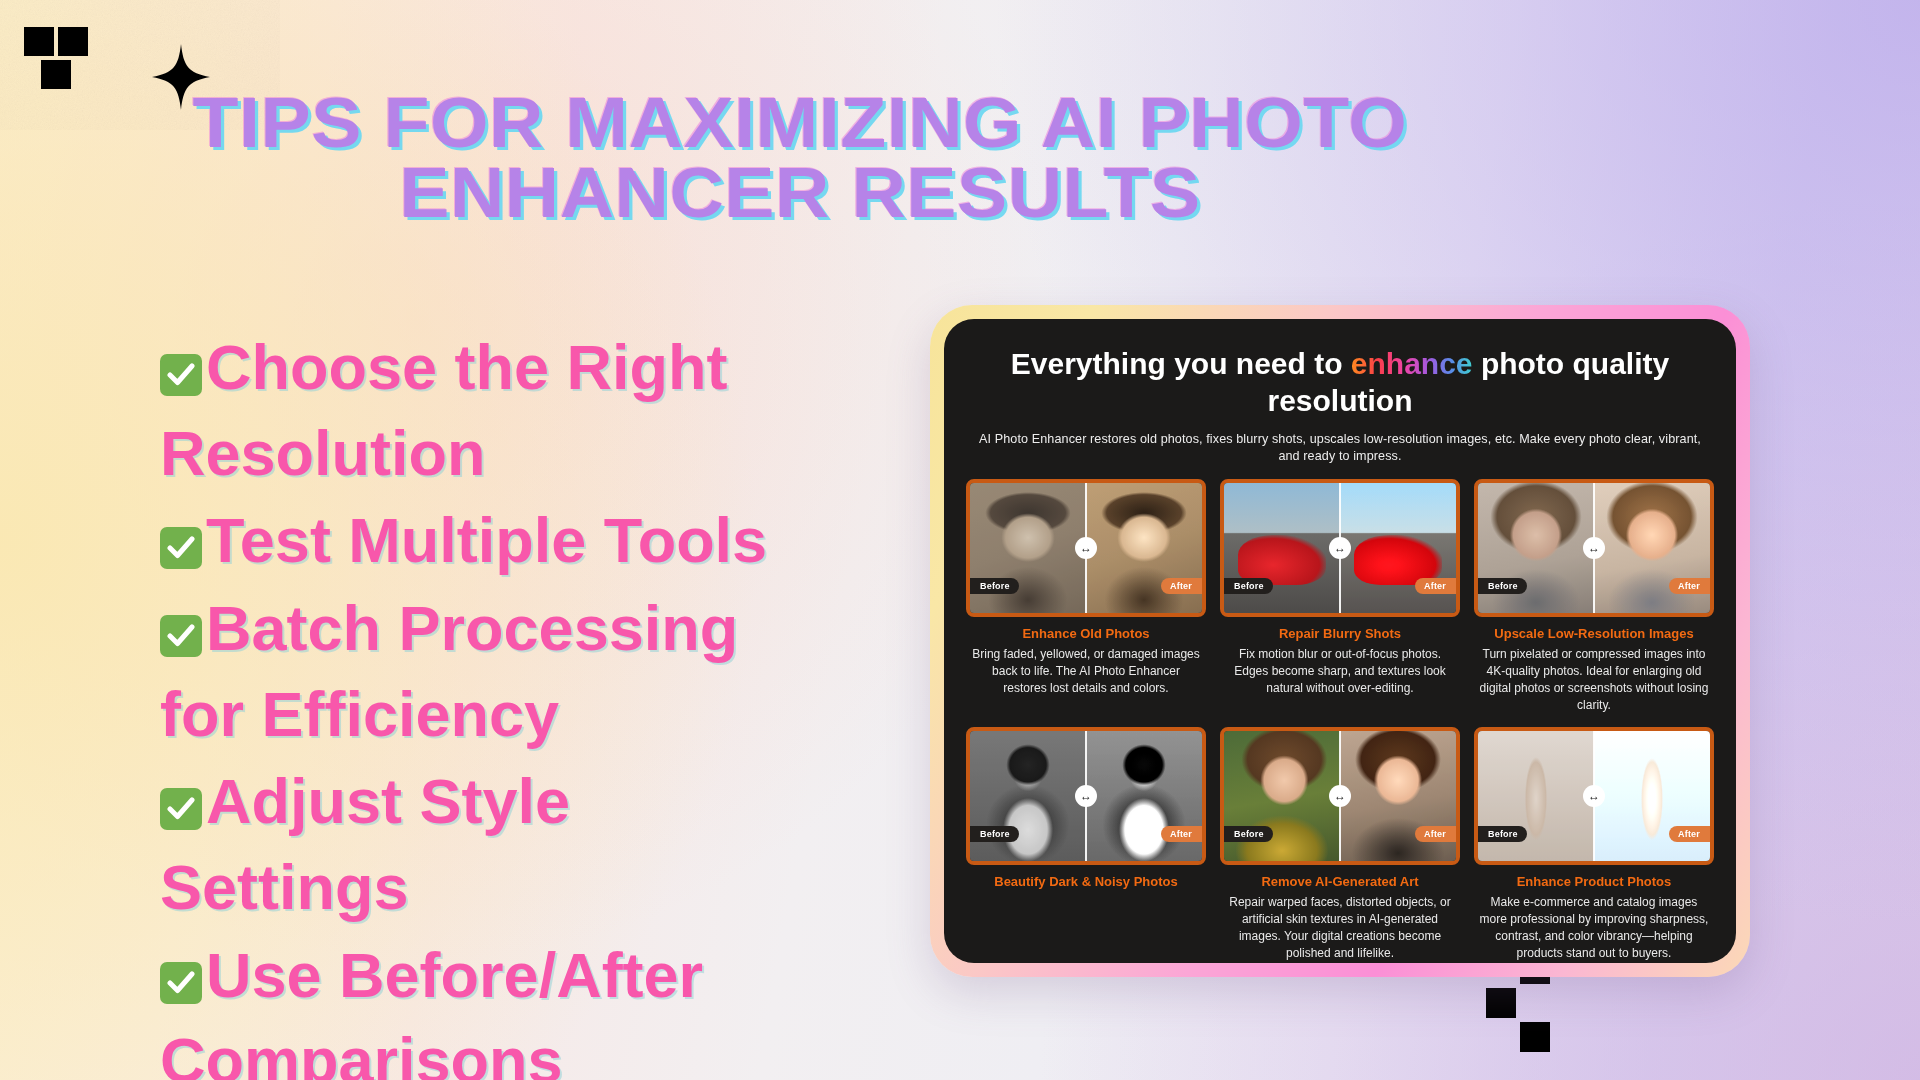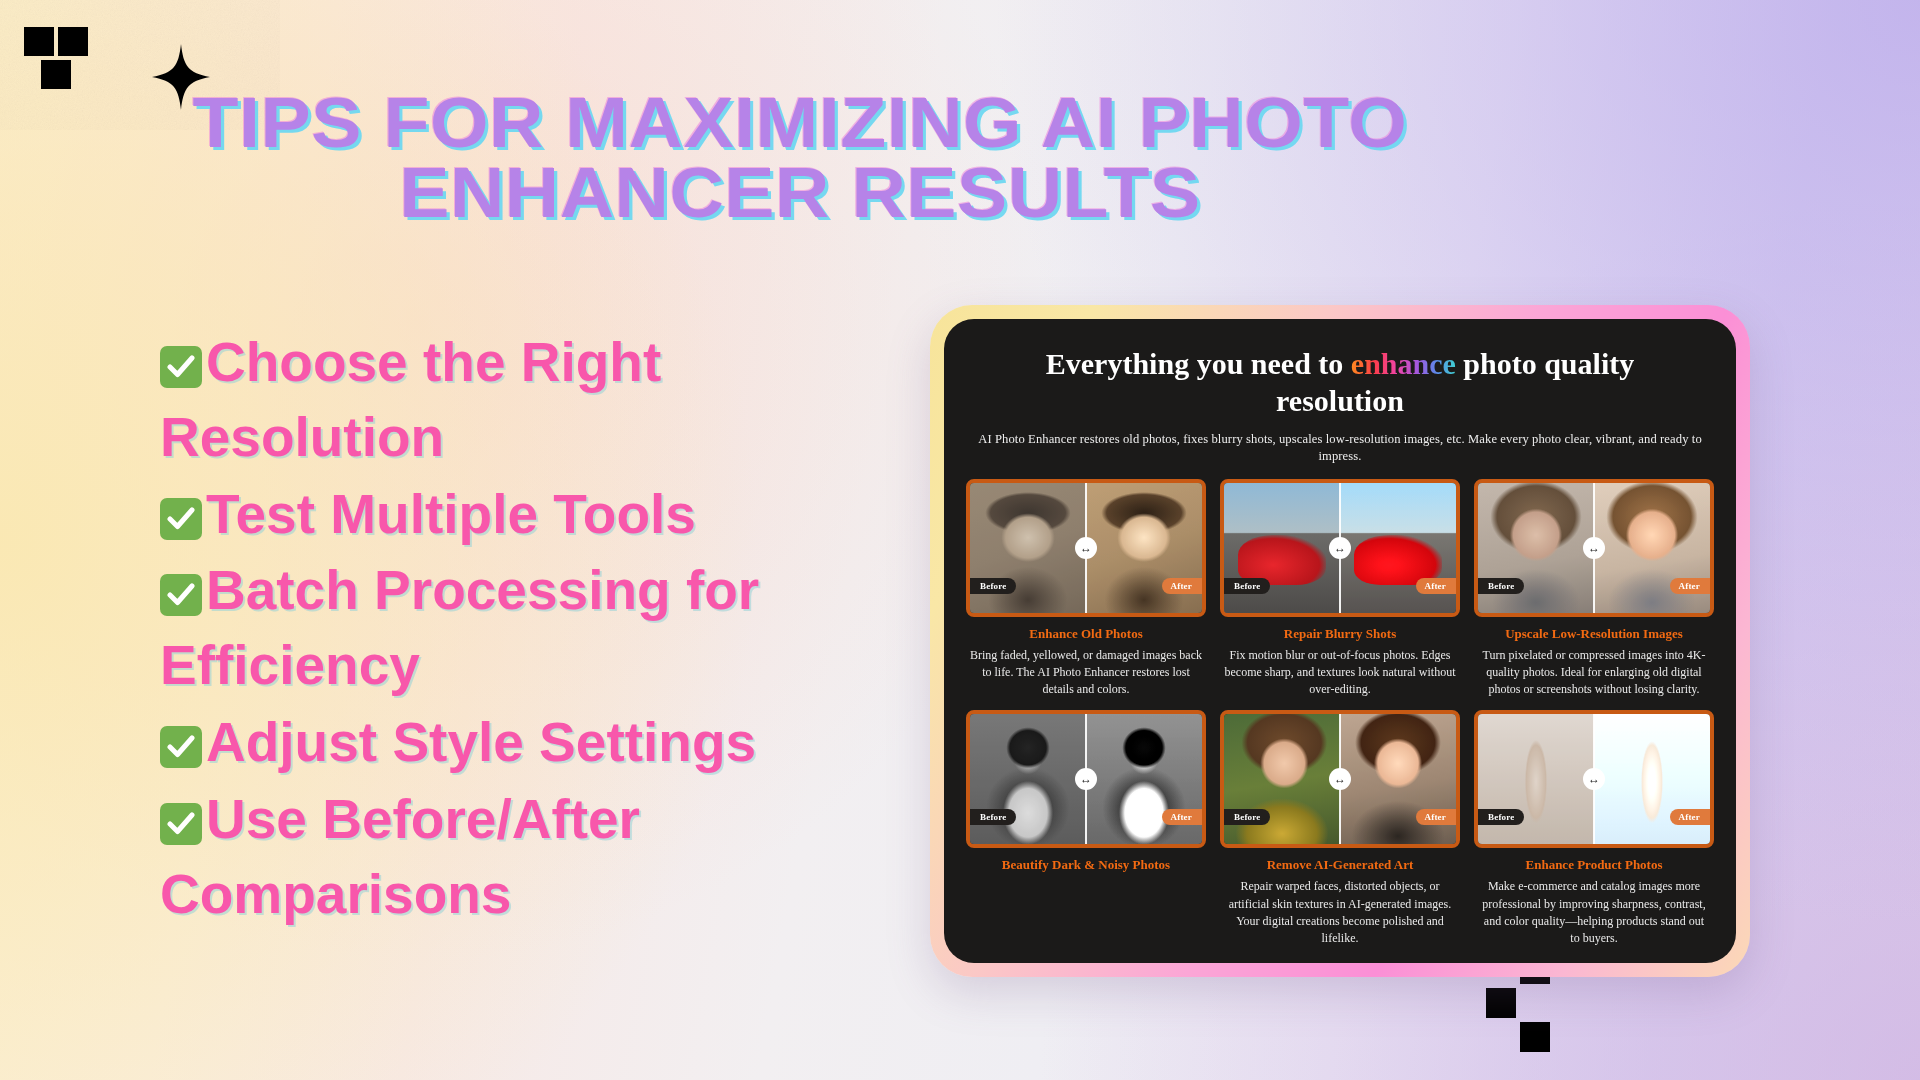--- a/index.html
+++ b/index.html
@@ -71,21 +71,21 @@
   
   #tips-list {
     position: absolute;
     left: 160px;
     top: 325px;
     width: 660px;
   }
   .tip {
     font-family: "Liberation Sans", sans-serif;
     font-weight: 700;
-    font-size: 55px;
+    font-size: 63px;
     line-height: 1.36;
     color: #f857ab;
     text-shadow: 2px 2px 0 rgba(150,210,215,0.55);
     margin-bottom: 2px;
     display: block;
   }
   .check-box {
     display: inline-block;
     width: 42px; height: 42px;
     border-radius: 7px;
@@ -114,21 +114,20 @@
     box-shadow: 0 16px 44px rgba(120,90,140,0.22);
   }
   #promo-inner {
     width: 100%;
     height: 100%;
     border-radius: 30px;
     background: #1b1a19;
     padding: 20px 22px 18px;
     overflow: hidden;
     position: relative;
-    font-family: Liberation Serif, serif;
   }
 
   #card-heading {
     color: #fff;
     font-weight: 700;
     font-size: 30px;
     line-height: 1.24;
     text-align: center;
     padding: 6px 36px 0;
   }
@@ -454,20 +453,20 @@
               </div>
             <div class="half right">
                 <div class="ph ph-prod-b"></div>
               </div>
             <div class="divider"></div>
             <div class="handle">↔</div>
             <span class="pill before">Before</span>
             <span class="pill after">After</span>
           </div>
           <div class="feat-title">Enhance Product Photos</div>
-          <div class="feat-desc">Make e-commerce and catalog images more professional by improving sharpness, contrast, and color quality—helping products stand out to buyers.</div>
+          <div class="feat-desc">Make e-commerce and catalog images more professional by improving sharpness, contrast, and color vibrancy—helping products stand out to buyers.</div>
         </div>
 
       </div>
     </div>
   </div>
 
 </div>
 
 </body></html>

